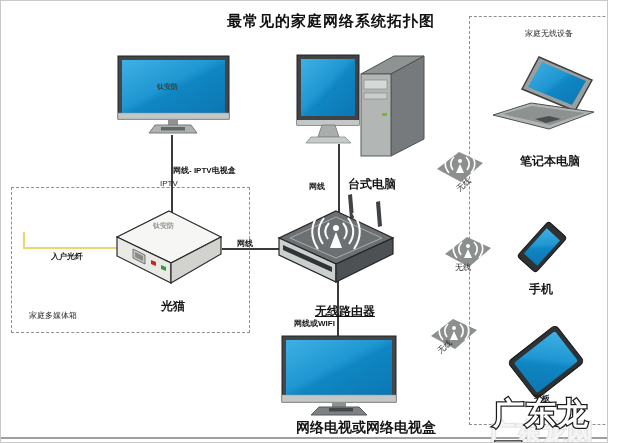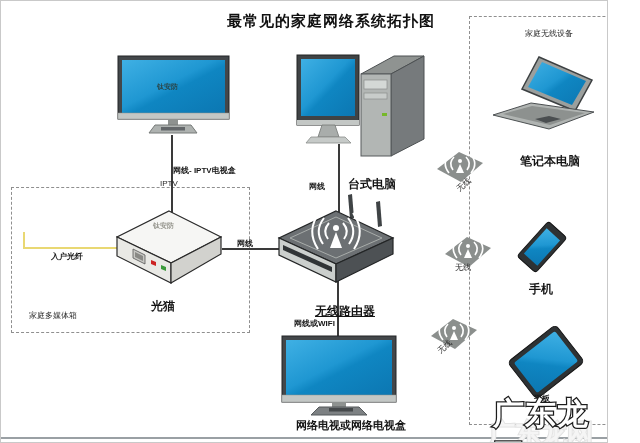--- a/index.html
+++ b/index.html
@@ -105,21 +105,21 @@
   <svg class="abs" style="left:114px;top:208px;" width="110" height="80" viewBox="0 0 110 80">
     <path d="M54,2 L106,28 L56,54 L2,28 Z" fill="#f6f6f4" stroke="#2a2a2a" stroke-width="1.2"></path>
     <path d="M2,28 L56,54 L56,74 L2,47 Z" fill="#e9e9e5" stroke="#2a2a2a" stroke-width="1.2"></path>
     <path d="M56,54 L106,28 L106,45 L56,74 Z" fill="#d2d2ce" stroke="#2a2a2a" stroke-width="1.2"></path>
     <path d="M18,40 L30,46 L30,55 L18,49 Z" fill="#c8c8c4" stroke="#555" stroke-width="0.8"></path>
     <path d="M20,43 L28,47 L28,52 L20,48 Z" fill="#8a8a86"></path>
     <path d="M36,51 L41,53 L41,57 L36,55 Z" fill="#cc2222"></path>
     <path d="M46,56 L51,58 L51,62 L46,60 Z" fill="#3a9a3a"></path>
   </svg>
   <span class="screenwm" style="left:152px;top:220px;color:#97978f;">钛安防</span>
-  <span class="lbl lbl-dev" style="left:150px;top:289px;text-align:right;">光猫</span>
+  <span class="lbl lbl-dev" style="left:160px;top:289px;text-align:right;">光猫</span>
 
   <svg class="abs" style="left:274px;top:184px;" width="124" height="106" viewBox="0 0 124 106">
     <path d="M73,10 L77,9 L79,33 L75,34 Z" fill="#3f4345"></path>
     <path d="M101,17 L105,16 L107,41 L103,42 Z" fill="#3f4345"></path>
     <path d="M61,26 L118,53 L61,79 L4,53 Z" fill="#6c7073" stroke="#232526" stroke-width="1.2"></path>
     <path d="M61,32 L107,53 L61,73 L15,53 Z" fill="none" stroke="#a8acaa" stroke-width="1"></path>
     <path d="M4,53 L61,79 L61,97 L4,70 Z" fill="#cbcfcd" stroke="#232526" stroke-width="1.2"></path>
     <path d="M8,60 L57,82 L57,87 L8,65 Z" fill="#303436"></path>
     <path d="M61,79 L118,53 L118,69 L61,97 Z" fill="#4d5154" stroke="#232526" stroke-width="1.2"></path>
     <circle cx="61" cy="43" r="3" fill="#ffffff"></circle>
@@ -134,21 +134,21 @@
   <span class="lbl lbl-dev" style="left:314px;top:294px;text-decoration:underline;">无线路由器</span>
 
   <svg class="abs" style="left:280px;top:334px;" width="120" height="86" viewBox="0 0 120 86">
     <rect x="1" y="1" width="114" height="66" fill="#43474a" stroke="#232526" stroke-width="1"></rect>
     <rect x="5" y="5" width="106" height="55" fill="url(#scr)"></rect>
     <rect x="1" y="60" width="114" height="7" fill="#c3c7c5" stroke="#8f9391" stroke-width="0.5"></rect>
     <rect x="51" y="67" width="14" height="5" fill="#8e9290"></rect>
     <path d="M38,72 L78,72 L86,80 L30,80 Z" fill="#7d8183" stroke="#55595b" stroke-width="1"></path>
     <rect x="48" y="73" width="24" height="3.5" fill="#45494b"></rect>
   </svg>
-  <span class="lbl" style="left:295px;top:419px;font-size:11px;">网络电视或网络电视盒</span>
+  <span class="lbl" style="left:295px;top:419px;font-size:14px;">网络电视或网络电视盒</span>
 
   <svg class="abs" style="left:435px;top:150px;" width="50" height="32" viewBox="0 0 50 32">
     <path d="M23,1 L47,12 L25,31 L1,18 Z" fill="#8b8f8d"></path>
     <circle cx="24" cy="10" r="2" fill="#fff"></circle>
       <path d="M24,13 L20,22 L28,22 Z" fill="#fff"></path>
     <path d="M18,6 Q12,12 17,19" fill="none" stroke="#fff" stroke-width="1.6"></path>
     <path d="M14,3 Q5,12 13,22" fill="none" stroke="#fff" stroke-width="1.6"></path>
     <path d="M30,6 Q36,12 31,19" fill="none" stroke="#fff" stroke-width="1.6"></path>
     <path d="M34,3 Q43,12 35,22" fill="none" stroke="#fff" stroke-width="1.6"></path>
   </svg>

